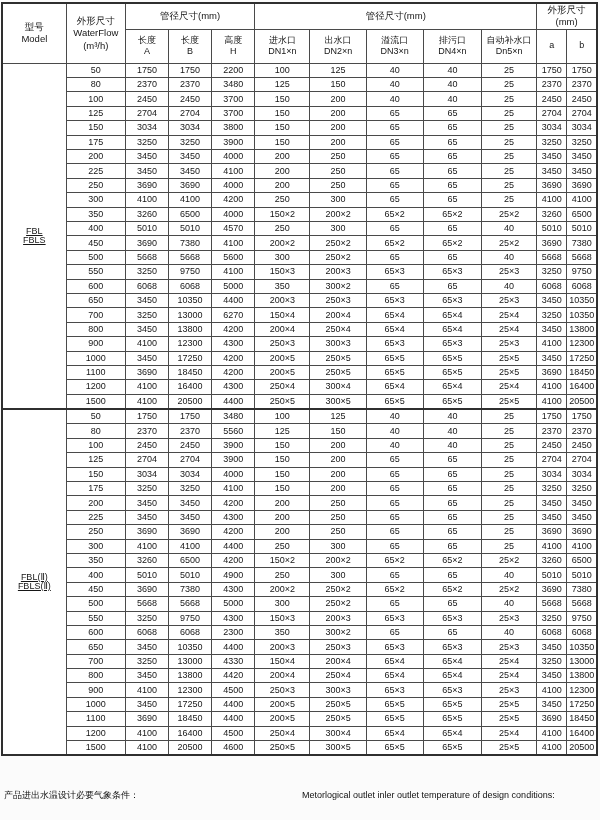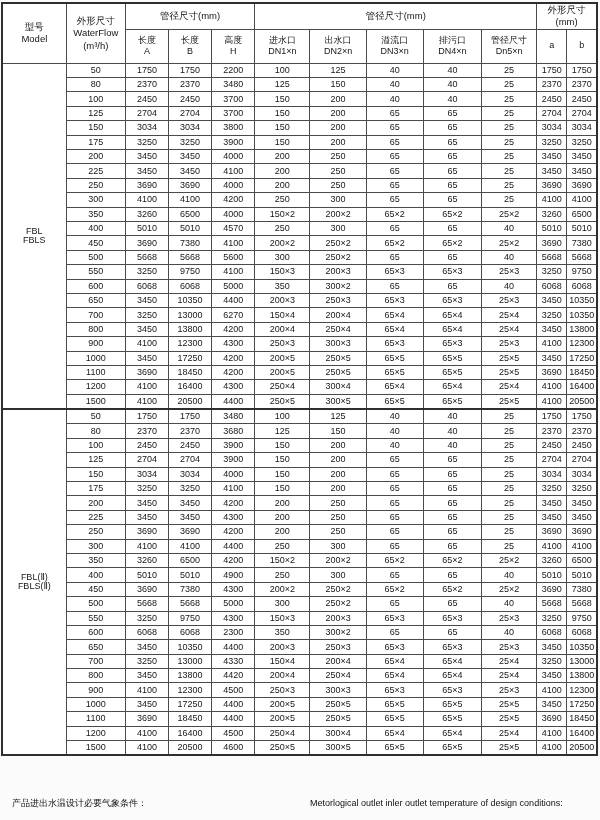--- a/index.html
+++ b/index.html
@@ -6,28 +6,28 @@
     font-family:"Liberation Sans","DejaVu Sans",sans-serif;}
   .page{width:600px;height:820px;overflow:hidden;}
   table.spec{border-collapse:collapse;table-layout:fixed;width:597px;margin:2px auto 0 1px;
     border:2px solid #2f2f2f;background:#fff;}
   .spec th,.spec td{border:1px solid #4a4a4a;text-align:center;vertical-align:middle;
     padding:0;color:#161616;overflow:hidden;}
   .spec thead th{font-size:9.5px;font-weight:normal;white-space:pre-line;line-height:1.3;background:#fff;}
   tr.h1 th{height:24px;}
   tr.h2 th{height:33px;font-size:9px;}
   .spec tbody td{font-size:9px;height:13.4px;line-height:1;background:#fff;}
-  td.model-cell{font-size:10.5px;white-space:pre-line;line-height:1.7;background:#fff;}
+  td.model-cell{font-size:10.5px;white-space:pre-line;line-height:1.7;background:#fff;text-decoration:underline;}
   td.hl{background:#bcdff2;}
   tr.group-start td{border-top:2px solid #2f2f2f;}
   .notes{display:flex;margin:7px 2px 0 4px;font-size:9px;line-height:13px;color:#111;}
   .notes .block{white-space:pre;}
   .notes .zh{width:298px;}
   .notes .en{flex:1;}
-  .note-title{margin:8px;}
+  .note-title{margin:0;}
 </style>
 </head>
 <body>
 
 <div class="page">
 
   <table class="spec">
     <colgroup>
       <col style="width:64px">
         <col style="width:59px">
@@ -61,21 +61,21 @@
           <th>高度
 H</th>
           <th>进水口
 DN1×n</th>
           <th>出水口
 DN2×n</th>
           <th>溢流口
 DN3×n</th>
           <th>排污口
 DN4×n</th>
-          <th>管径尺寸
+          <th>自动补水口
 Dn5×n</th>
           <th>a</th>
           <th>b</th>
         </tr>
     </thead>
     <tbody id="tbody">
         <tr>
           <td rowspan="24" class="model-cell">FBL
 FBLS</td>
           <td>50</td>
@@ -401,21 +401,21 @@
           <td>40</td>
           <td>40</td>
           <td>25</td>
           <td>1750</td>
           <td>1750</td>
         </tr>
         <tr>
           <td>80</td>
           <td>2370</td>
           <td>2370</td>
-          <td>3680</td>
+          <td>5560</td>
           <td>125</td>
           <td>150</td>
           <td>40</td>
           <td>40</td>
           <td>25</td>
           <td>2370</td>
           <td>2370</td>
         </tr>
         <tr>
           <td>100</td>

